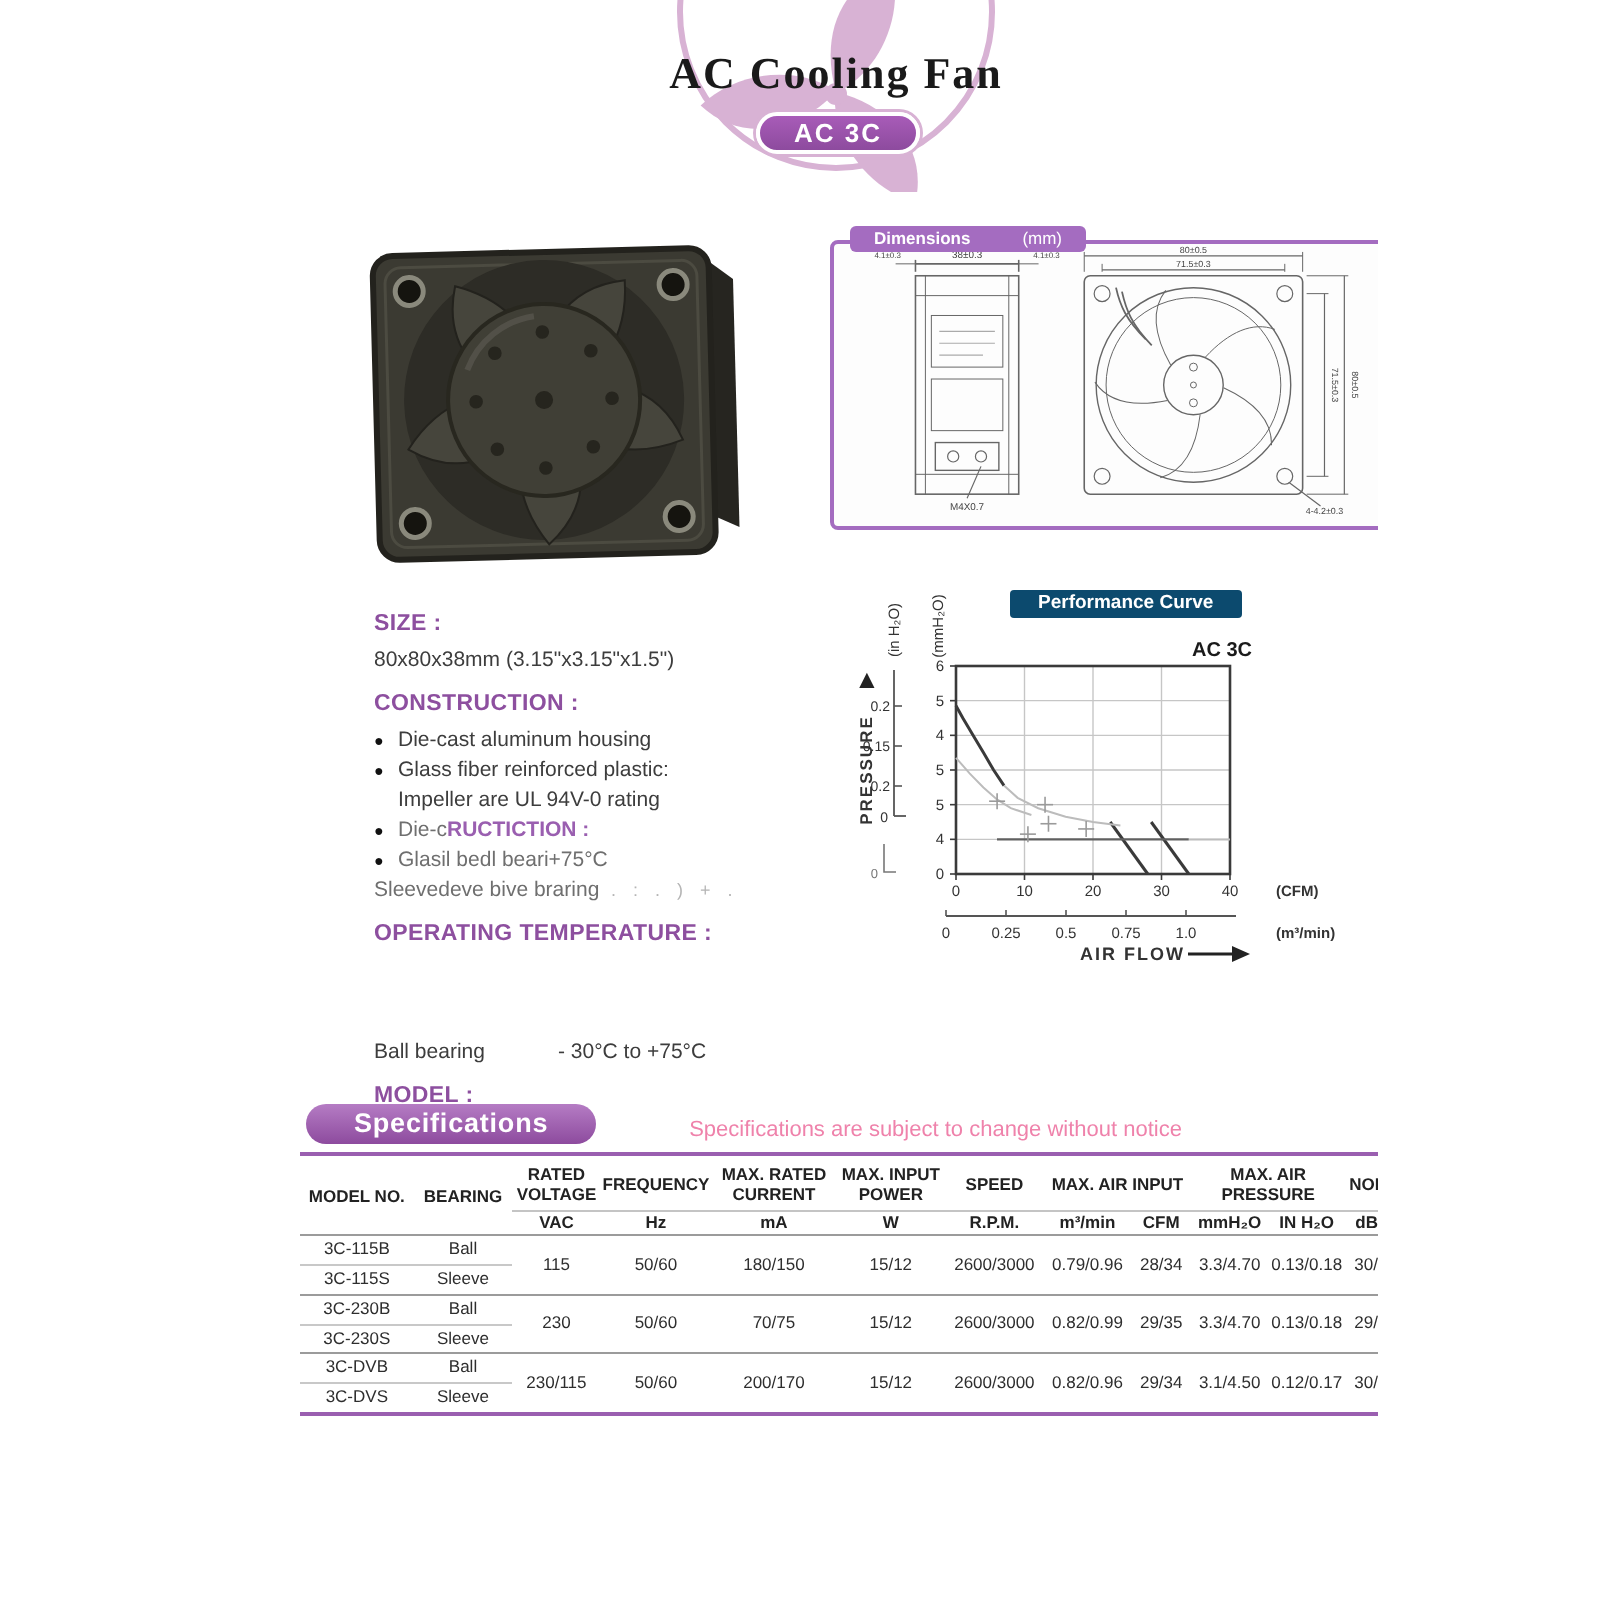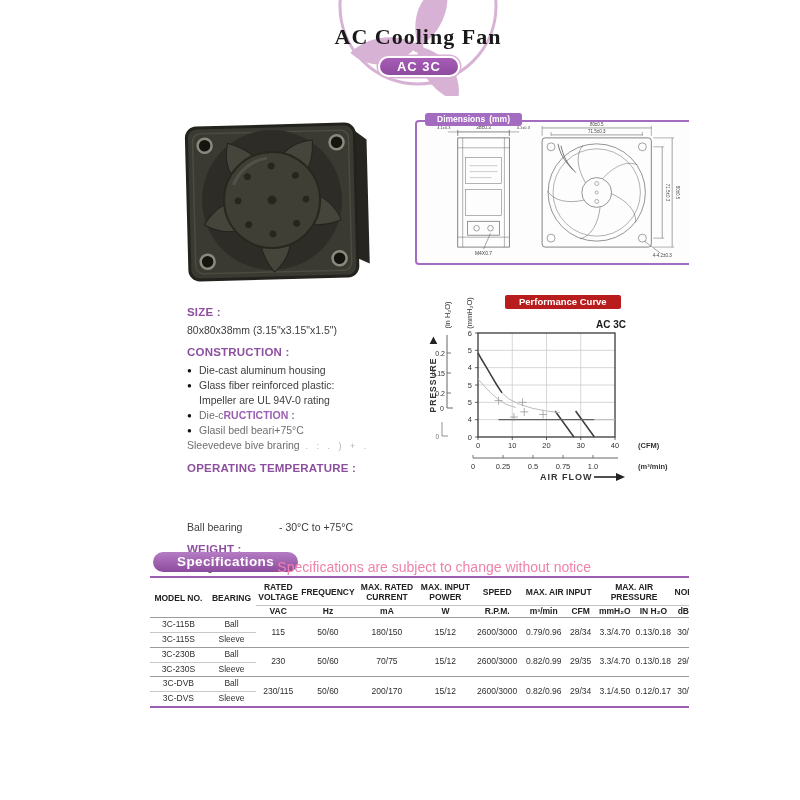--- a/index.html
+++ b/index.html
@@ -13,45 +13,45 @@
   #model-badge{position:absolute;left:48px;top:56px;width:78px;height:17px;line-height:17px;text-align:center;
     background:linear-gradient(#a85cb8,#8d4b9e);color:#fff;font-weight:bold;font-size:13px;letter-spacing:1px;
     border:2px solid #fff;border-radius:12px;box-shadow:0 0 0 1.5px #d8b2d4;}
   
   #photo{position:absolute;left:172px;top:100px;}
   
   #dim-panel{position:absolute;left:415px;top:120px;width:285px;height:141px;
     border:2px solid #a46cc0;border-radius:4px;background:#fdfdfd;}
   #dim-pill{position:absolute;left:425px;top:113px;height:13px;line-height:13px;padding:0 12px;
     background:#a46cc0;color:#fff;font-weight:bold;font-size:8.5px;border-radius:3px;z-index:2;}
-  #dim-pill .unit{margin-left:4px;font-weight:bold;}
+  #dim-pill .unit{margin-left:26px;font-weight:normal;}
   
   #spec-text{position:absolute;left:187px;top:298px;width:238px;font-size:10.5px;line-height:15px;}
   .sec-h{color:#8d4f9f;font-weight:bold;font-size:11.5px;margin:7px 0 3px;letter-spacing:.2px;}
   .b-item{position:relative;padding-left:12px;}
   .b-item .bullet{position:absolute;left:0;top:0;font-size:8px;color:#111;}
   .indent{padding-left:12px;}
   .ghost{color:#6f6f6f;}
   .ghost-purple{color:#9a5fb0;font-weight:bold;margin-top:24px;}
   .ghost-extra{color:#b5b5b5;font-size:9px;letter-spacing:3px;}
   .op-row{display:flex;margin-top:44px;}
   .op-row .lbl{width:92px;}
   
   #chart{position:absolute;left:420px;top:290px;width:290px;height:215px;}
   #perf-pill{position:absolute;left:85px;top:5px;height:14px;line-height:14px;padding:0 14px;
-    background:#b91c1c;color:#fff;font-weight:bold;font-size:9.5px;border-radius:2px;}
+    background:#0c4a6e;color:#fff;font-weight:bold;font-size:9.5px;border-radius:2px;}
   .vlabel{position:absolute;white-space:nowrap;font-size:7.5px;color:#333;transform:translate(-50%,-50%) rotate(-90deg);}
   #pressure-label{position:absolute;left:13px;top:95px;transform:translate(-50%,-50%) rotate(-90deg);
     white-space:nowrap;font-size:8.5px;font-weight:bold;color:#333;letter-spacing:1px;}
   #pressure-arrow{position:absolute;left:7px;top:42px;font-size:13px;font-weight:bold;color:#222;}
   
   #specs-pill{position:absolute;left:153px;top:552px;height:20px;line-height:20px;padding:0 24px;
     background:linear-gradient(#b57cc4,#8d4b9e);color:#fff;font-weight:bold;font-size:13.5px;
     border-radius:11px;letter-spacing:.4px;}
-  #specs-note{position:absolute;right:98px;top:559px;font-size:14px;color:#ef82ab;}
+  #specs-note{position:absolute;right:98px;top:559px;font-size:11px;color:#ef82ab;}
   #specs-hr{position:absolute;left:150px;top:576px;width:553px;height:2px;background:#9a5fb0;}
   #spec-table{position:absolute;left:150px;top:581px;width:553px;border-collapse:collapse;
     font-size:8.5px;color:#2e2e2e;border-bottom:2px solid #9a5fb0;}
   #spec-table th{font-weight:bold;color:#222;text-align:center;vertical-align:middle;
     padding:2px 1px;line-height:1.15;}
   #spec-table thead tr.units th{border-top:1px solid #c4c4c4;padding:1px;}
   #spec-table td{text-align:center;vertical-align:middle;padding:2px 0;line-height:1.15;}
   #spec-table tbody tr.g-top td{border-top:1.6px solid #9b9b9b;}
   #spec-table td.subline{border-bottom:1px solid #c8c8c8;}
 </style>
@@ -193,21 +193,21 @@
     <div class="b-item"><span class="bullet">●</span><span>Glass fiber reinforced plastic:</span></div>
     <div class="indent">Impeller are UL 94V-0 rating</div>
     <div class="b-item ghost"><span class="bullet">●</span><span>Die-c</span><span class="ghost-purple">RUCTICTION :</span></div>
     <div class="b-item ghost"><span class="bullet">●</span><span>Glasil bedl beari+75°C</span></div>
     <div class="ghost"><span>Sleevedeve bive braring</span>&nbsp;&nbsp;<span class="ghost-extra">. : . ) + .</span></div>
     <div class="sec-h">OPERATING TEMPERATURE :</div>
     <div class="op-row">
         <span class="lbl">Ball bearing</span>
         <span>- 30°C to +75°C</span>
       </div>
-    <div class="sec-h">WEIGHT :</div>
+    <div class="sec-h">MODEL :</div>
     <div>330 grams</div>
   </div>
 
   <div id="chart">
     <div id="perf-pill">Performance Curve</div>
     <div class="vlabel" style="left:27px;top:25px;">(in H₂O)</div>
     <div class="vlabel" style="left:49px;top:23px;">(mmH₂O)</div>
     <div id="pressure-arrow">▲</div>
     <div id="pressure-label">PRESSURE</div>
     <svg id="perf-svg" width="290" height="215" viewBox="0 0 290 215" font-family="Liberation Sans, sans-serif">

